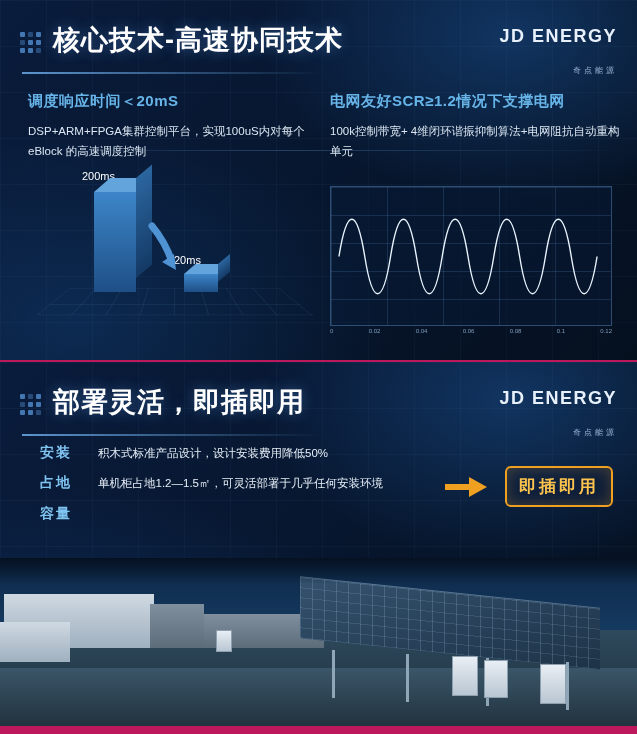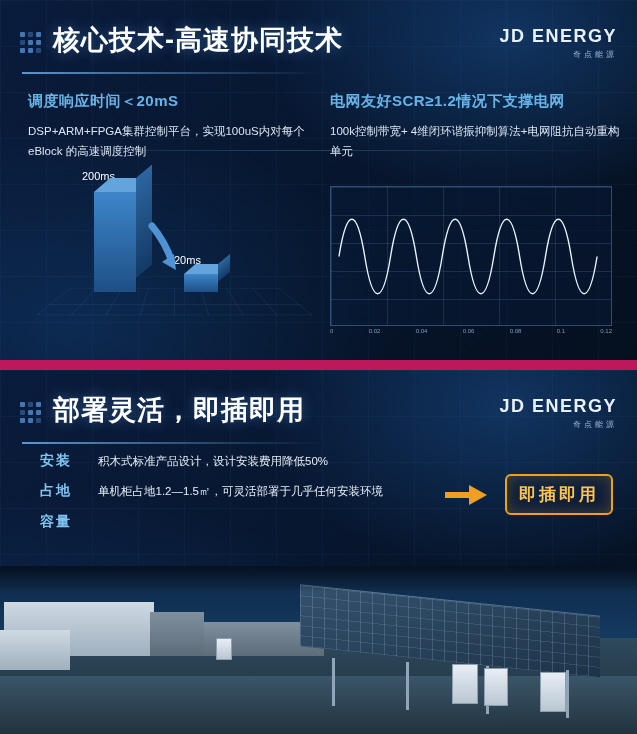--- a/index.html
+++ b/index.html
@@ -14,21 +14,21 @@
   
   .slide {
     position: absolute; left: 0; width: 637px;
     background:
       radial-gradient(ellipse 60% 70% at 80% 10%, rgba(30,90,160,0.45) 0%, rgba(8,22,48,0) 65%),
       radial-gradient(ellipse 70% 80% at 12% 90%, rgba(20,70,130,0.40) 0%, rgba(8,22,48,0) 70%),
       linear-gradient(135deg, #0a1c3c 0%, #071730 45%, #05101f 100%);
     overflow: hidden;
   }
   .slide1 { top: 0; height: 360px; }
-  .slide2 { top: 370px; height: 364px; }
+  .slide2 { top: 362px; height: 364px; }
 
   
   .wire {
     position: absolute; inset: 0;
     background-image:
       linear-gradient(rgba(110,170,230,0.045) 1px, transparent 1px),
       linear-gradient(90deg, rgba(110,170,230,0.045) 1px, transparent 1px);
     background-size: 46px 46px;
     pointer-events: none;
   }
@@ -47,21 +47,21 @@
     text-shadow: 0 0 14px rgba(90,160,240,0.45);
   }
   .title-underline {
     position:absolute; left: 22px; top: 72px; width: 300px; height: 2px;
     background: linear-gradient(90deg, rgba(120,190,255,0.75), rgba(120,190,255,0.0));
   }
 
   
   .logo { position: absolute; right: 20px; top: 26px; text-align: right; }
   .logo-main { color: #e8f1fb; font-size: 18px; font-weight: 700; letter-spacing: 1.5px; }
-  .logo-sub { color: #9dbadb; font-size: 8px; letter-spacing: 3px; margin-top: 2px; }
+  .logo-sub { color: #9dbadb; font-size: 8px; letter-spacing: 3px; margin-top: 18px; }
 
   
   .col { position: absolute; top: 92px; }
   .col-left { left: 28px; width: 280px; }
   .col-right { left: 330px; width: 290px; }
   .col-head { color:#66b4e8; font-size: 15px; font-weight: 700; margin-bottom: 10px; letter-spacing:.5px; }
   .col-body { color:#dbe6f2; font-size: 11.5px; line-height: 1.75; }
 
   
   .bars { position:absolute; left: 60px; top: 170px; width: 240px; height: 150px; }

